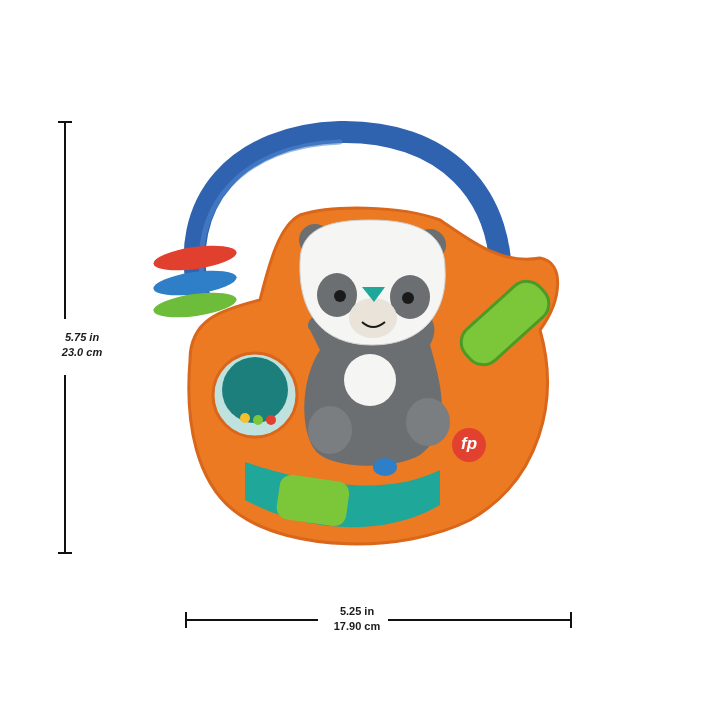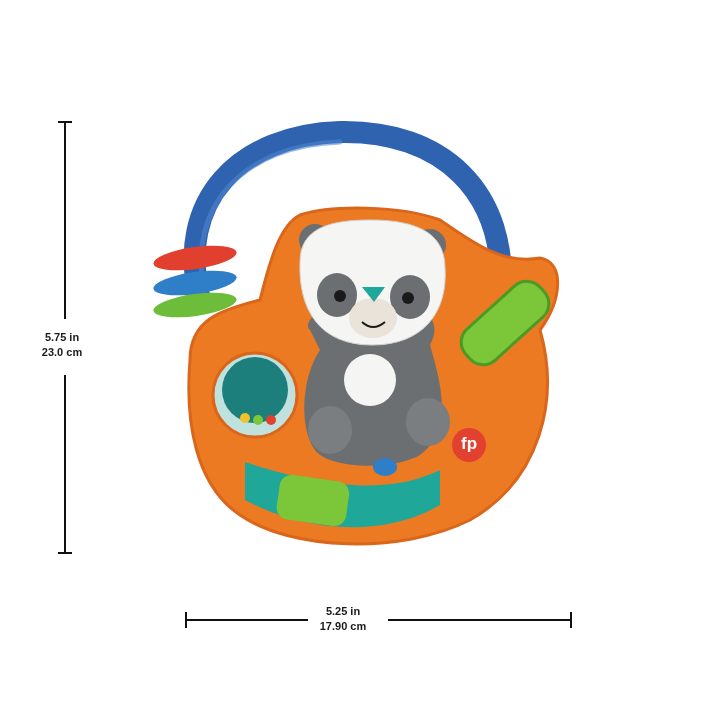--- a/index.html
+++ b/index.html
@@ -6,30 +6,30 @@
     body { width: 720px; height: 720px; position: relative; overflow: hidden; font-family: "Liberation Sans", sans-serif; }
     .dim-label { position: absolute; font-size: 11px; font-weight: bold; color: #1a1a1a; text-align: center; line-height: 15px; background: #fff; }
     .line { position: absolute; background: #111; }
     svg.toy { position: absolute; left: 0; top: 0; }
   </style>
 </head>
 <body>
 
 <div class="line" style="left:58px;top:121px;width:14px;height:2px;"></div>
 <div class="line" style="left:64px;top:121px;width:2px;height:198px;"></div>
-<div class="dim-label" style="left:34px;top:330px;width:56px;">
+<div class="dim-label" style="left:54px;top:330px;width:56px;font-style:italic;">
   <div>5.75 in</div>
   <div>23.0 cm</div>
 </div>
 <div class="line" style="left:64px;top:375px;width:2px;height:178px;"></div>
 <div class="line" style="left:58px;top:552px;width:14px;height:2px;"></div>
 
 <div class="line" style="left:185px;top:612px;width:2px;height:16px;"></div>
 <div class="line" style="left:185px;top:619px;width:133px;height:2px;"></div>
-<div class="dim-label" style="left:308px;top:604px;width:70px;">
+<div class="dim-label" style="left:322px;top:604px;width:70px;">
   <div>5.25 in</div>
   <div>17.90 cm</div>
 </div>
 <div class="line" style="left:388px;top:619px;width:184px;height:2px;"></div>
 <div class="line" style="left:570px;top:612px;width:2px;height:16px;"></div>
 
 <svg class="toy" width="720" height="720" viewBox="0 0 720 720">
 
   <path d="M200 300 C 175 200, 240 135, 340 132 C 440 130, 510 190, 500 300" fill="none" stroke="#2f63b0" stroke-width="22" stroke-linecap="round"></path>
   <path d="M205 295 C 185 205, 245 145, 340 142" fill="none" stroke="#4f86cf" stroke-width="5" stroke-linecap="round" opacity="0.6"></path>
@@ -65,13 +65,13 @@
   <circle cx="408" cy="298" r="6" fill="#1a1a1a"></circle>
   <ellipse cx="373" cy="318" rx="24" ry="20" fill="#e9e3d9"></ellipse>
   <path d="M362 287 L 385 287 L 374 302 Z" fill="#1fa79a"></path>
   <path d="M362 322 Q 373 332, 385 322" fill="none" stroke="#1a1a1a" stroke-width="2"></path>
 
   <ellipse cx="385" cy="467" rx="12" ry="9" fill="#2f7ec8"></ellipse>
 
   <circle cx="469" cy="445" r="17" fill="#e2412f"></circle>
 </svg>
 
-<div style="position:absolute;left:455px;top:432px;width:28px;text-align:center;color:#fff;font-weight:bold;font-size:17px;font-family:'Liberation Sans',sans-serif;line-height:24px;">fp</div>
+<div style="position:absolute;left:455px;top:432px;width:28px;text-align:center;color:#fff;font-weight:bold;font-size:17px;font-family:'Liberation Sans',sans-serif;line-height:24px;font-style:italic;">fp</div>
 
 </body></html>

